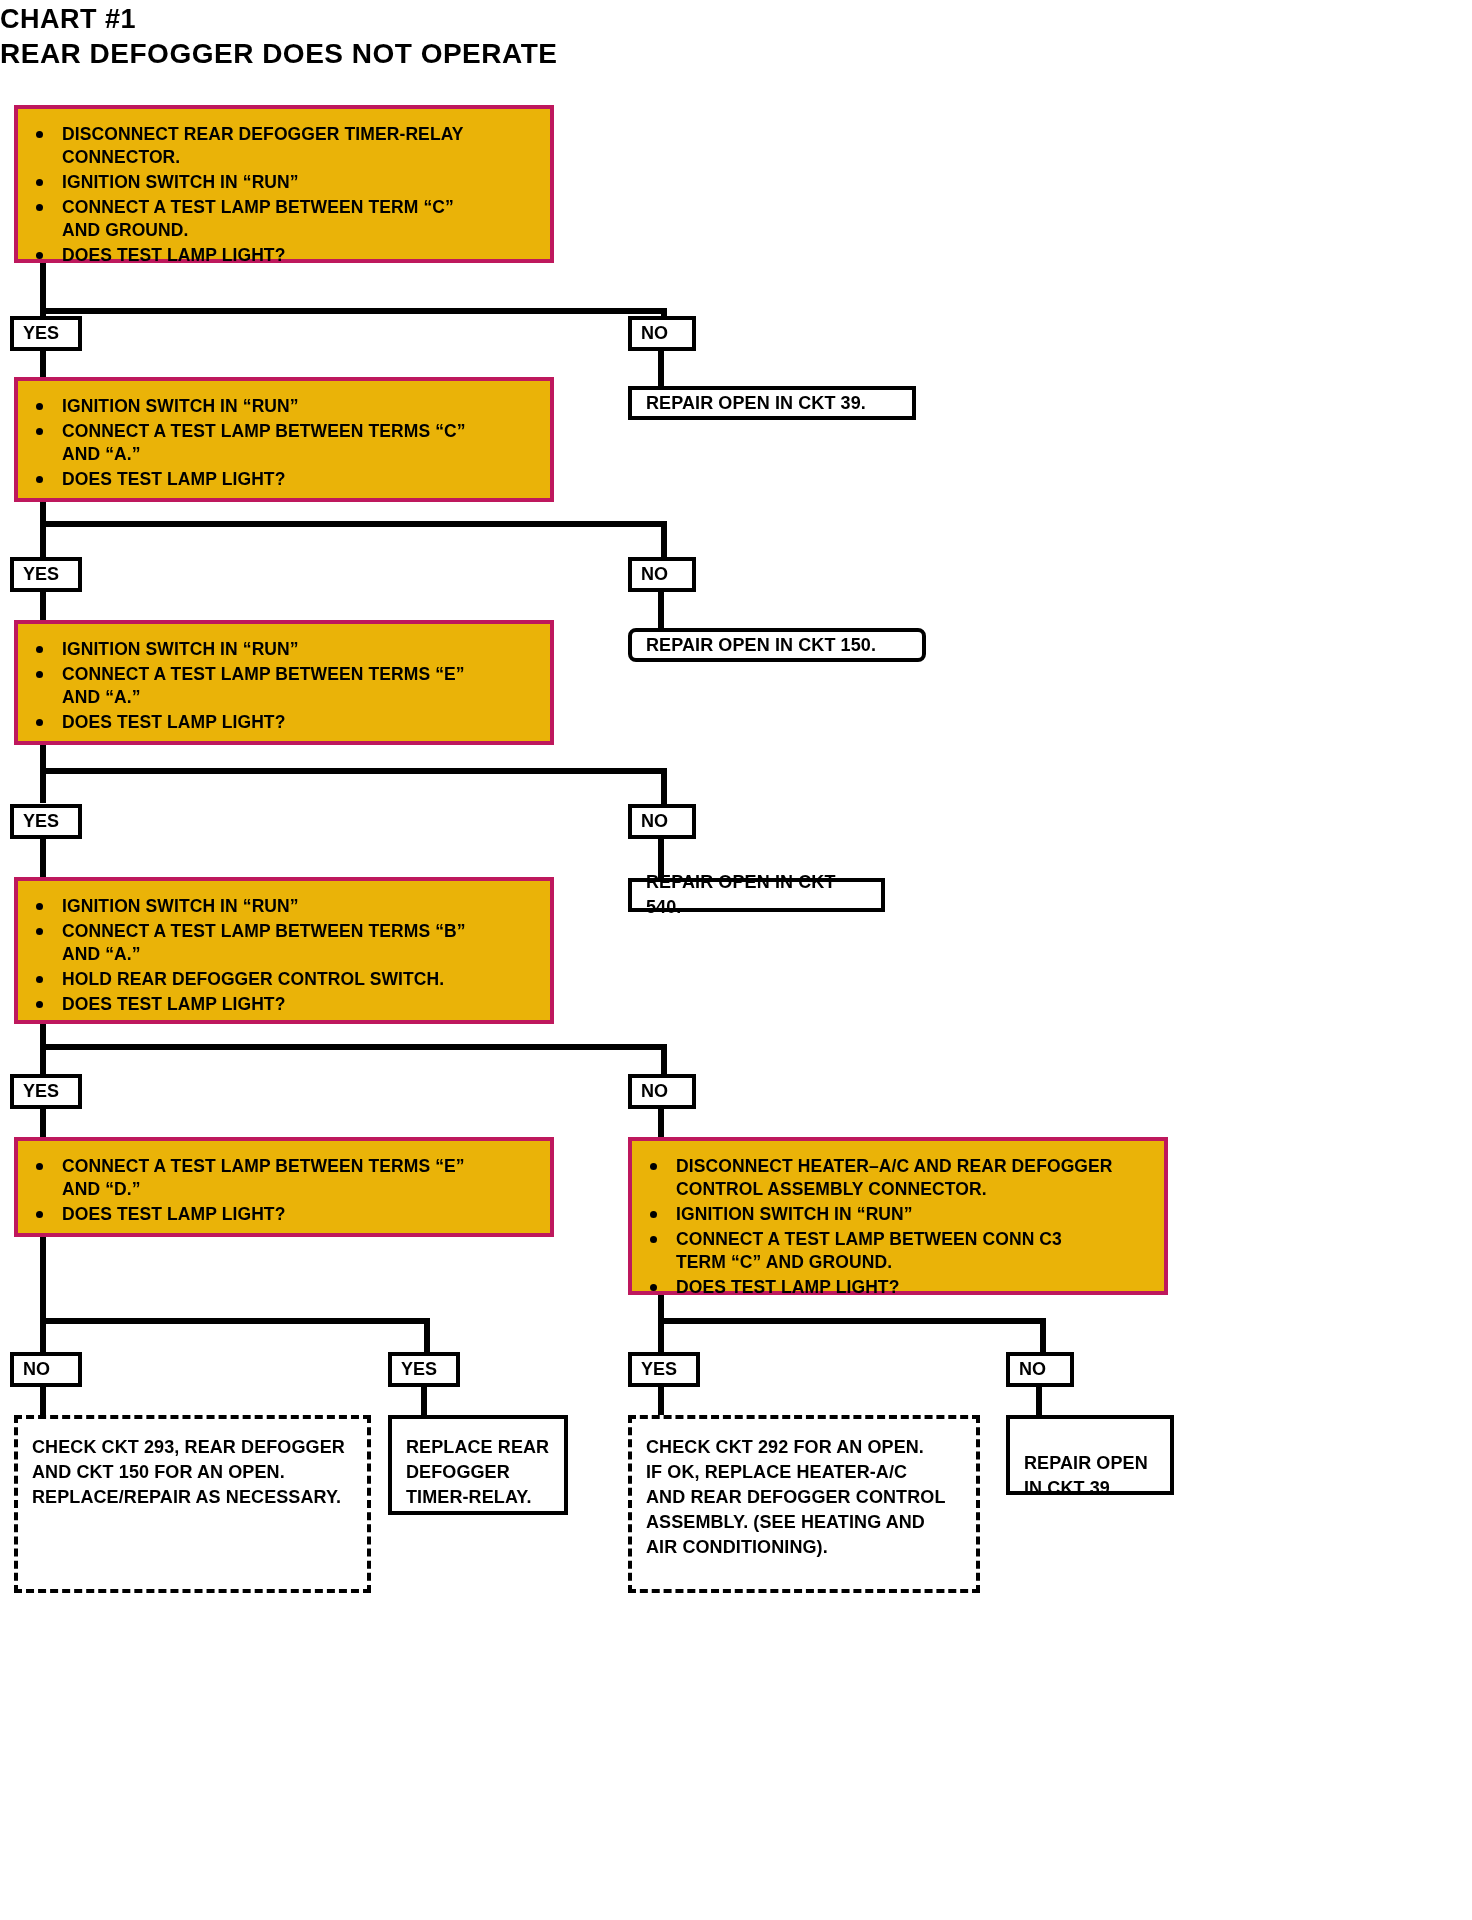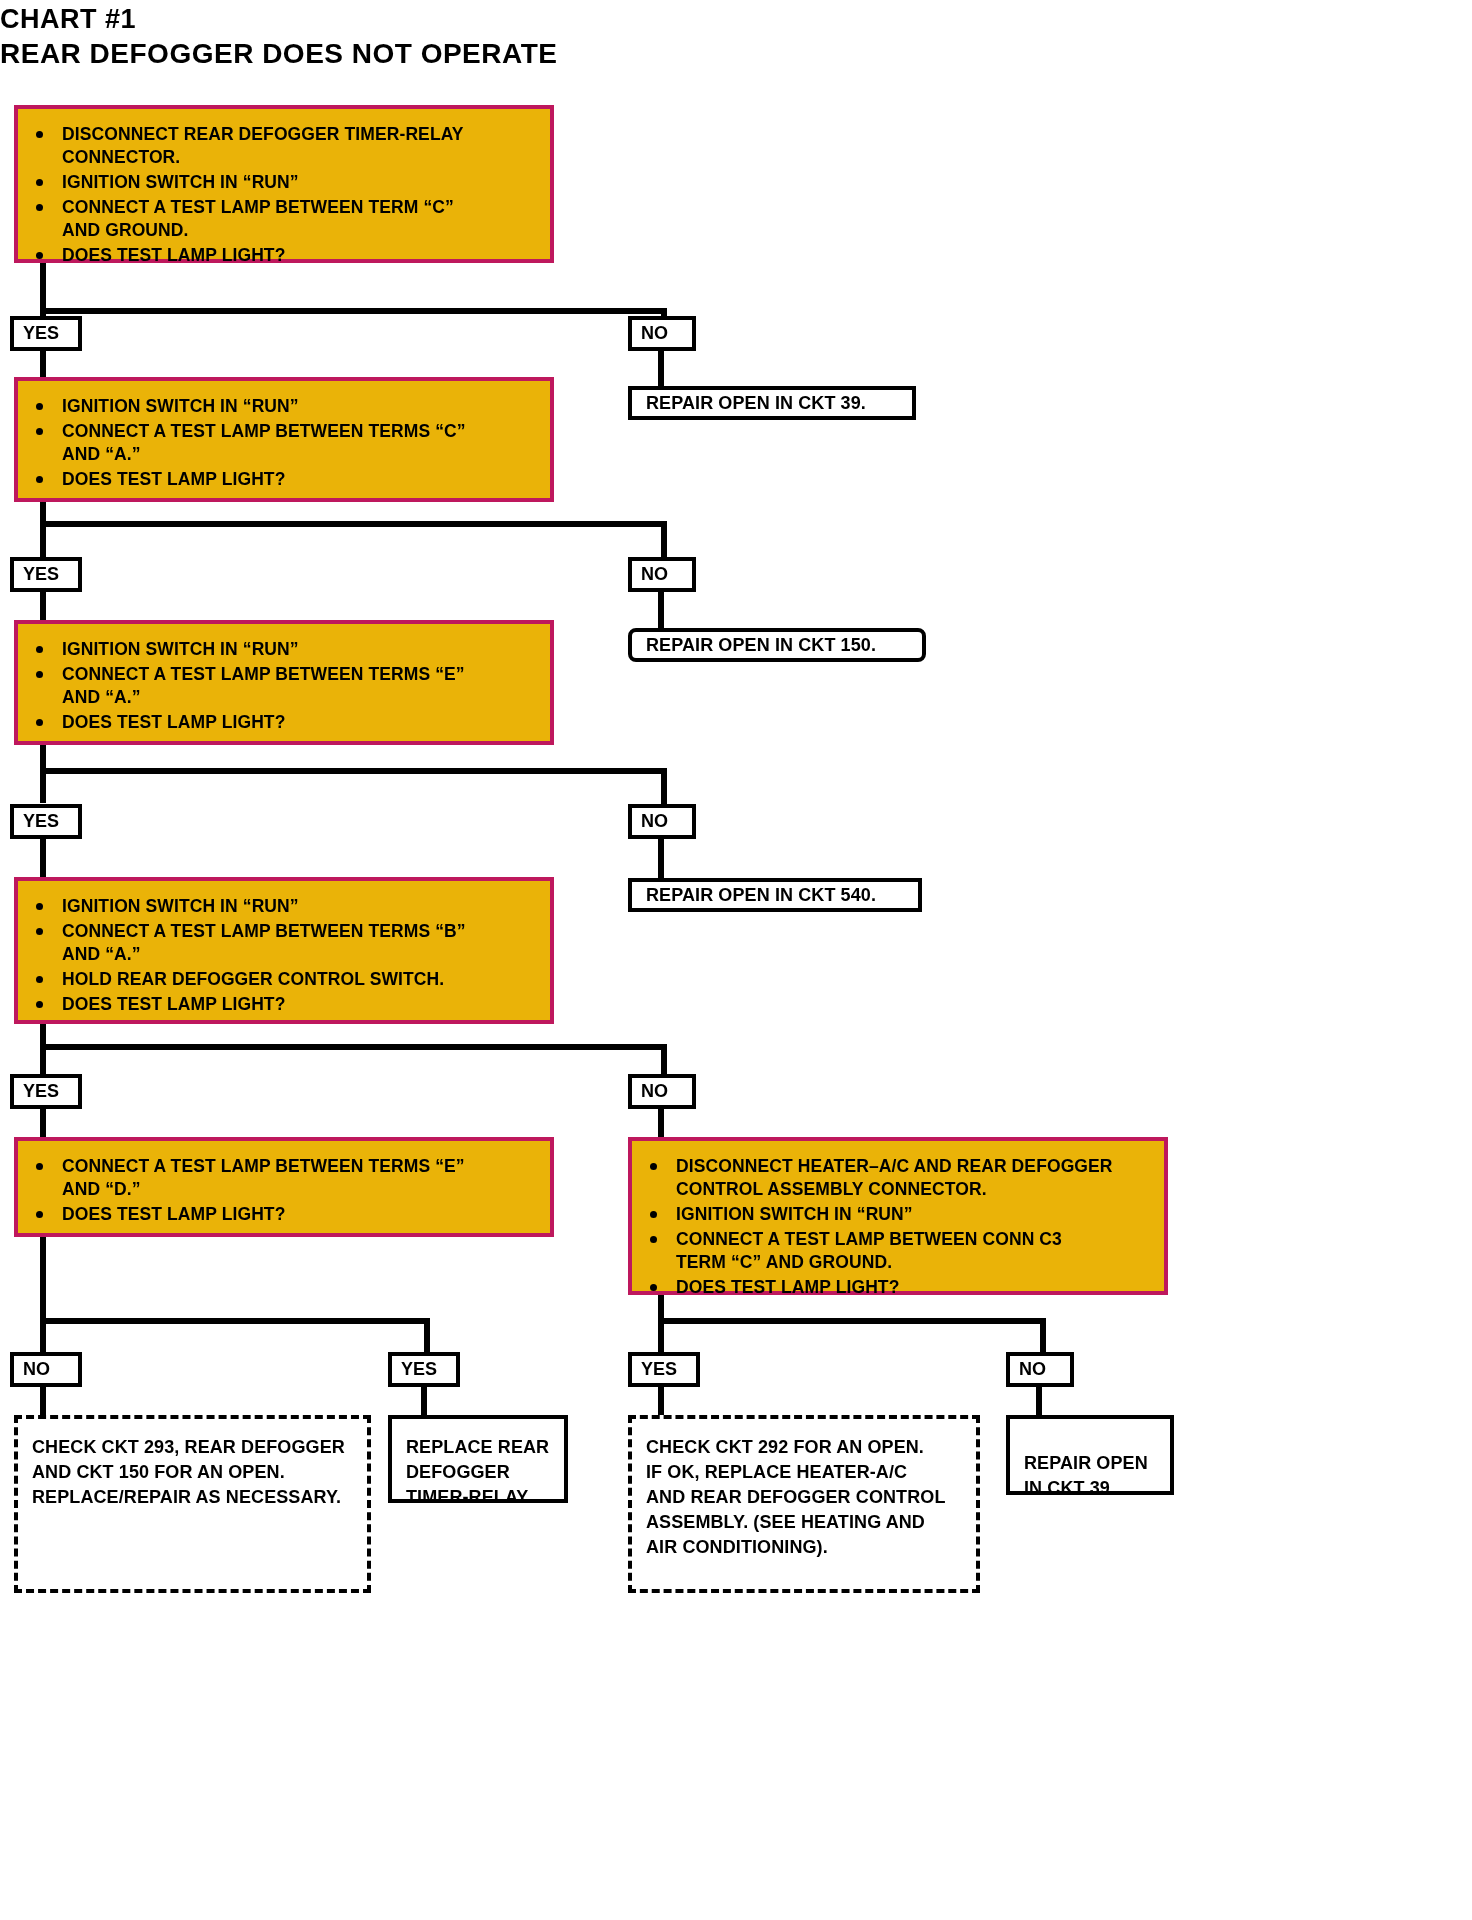--- a/index.html
+++ b/index.html
@@ -178,21 +178,21 @@
   <div class="box step-box" style="left:14px; top:877px; width:540px; height:147px;">
     <ul class="steplist">
       <li>IGNITION SWITCH IN “RUN”</li>
       <li>CONNECT A TEST LAMP BETWEEN TERMS “B”
 AND “A.”</li>
       <li>HOLD REAR DEFOGGER CONTROL SWITCH.</li>
       <li>DOES TEST LAMP LIGHT?</li>
     </ul>
   </div>
 
-  <div class="action oneline" style="left:628px; top:878px; width:294px; height:34px;">REPAIR OPEN IN CKT 540.</div>
+  <div class="action oneline" style="left:628px; top:878px; width:257px; height:34px;">REPAIR OPEN IN CKT 540.</div>
 
   <div class="line vline" style="left:40px; top:1024px; height:60px;"></div>
   <div class="line hline" style="left:40px; top:1044px; width:627px;"></div>
   <div class="line vline" style="left:661px; top:1044px; height:40px;"></div>
 
   <div class="tag" style="left:10px; top:1074px; width:72px; height:35px;">YES</div>
   <div class="tag" style="left:628px; top:1074px; width:68px; height:35px;">NO</div>
 
   <div class="line vline" style="left:40px; top:1109px; height:30px;"></div>
   <div class="line vline" style="left:658px; top:1109px; height:30px;"></div>
@@ -233,21 +233,21 @@
   <div class="tag" style="left:628px; top:1352px; width:72px; height:35px;">YES</div>
   <div class="tag" style="left:1006px; top:1352px; width:68px; height:35px;">NO</div>
 
   <div class="line vline" style="left:658px; top:1387px; height:30px;"></div>
   <div class="line vline" style="left:1036px; top:1387px; height:30px;"></div>
 
   <div class="action dashed" style="left:14px; top:1415px; width:357px; height:178px; padding-top:16px;">CHECK CKT 293, REAR DEFOGGER
 AND CKT 150 FOR AN OPEN.
 REPLACE/REPAIR AS NECESSARY.</div>
 
-  <div class="action" style="left:388px; top:1415px; width:180px; height:88px; padding-top:16px;">REPLACE REAR
+  <div class="action" style="left:388px; top:1415px; width:180px; height:100px; padding-top:16px;">REPLACE REAR
 DEFOGGER
 TIMER-RELAY.</div>
 
   <div class="action dashed" style="left:628px; top:1415px; width:352px; height:178px; padding-top:16px;">CHECK CKT 292 FOR AN OPEN.
 IF OK, REPLACE HEATER-A/C
 AND REAR DEFOGGER CONTROL
 ASSEMBLY. (SEE HEATING AND
 AIR CONDITIONING).</div>
 
   <div class="action" style="left:1006px; top:1415px; width:168px; height:80px; padding-top:32px;">REPAIR OPEN

